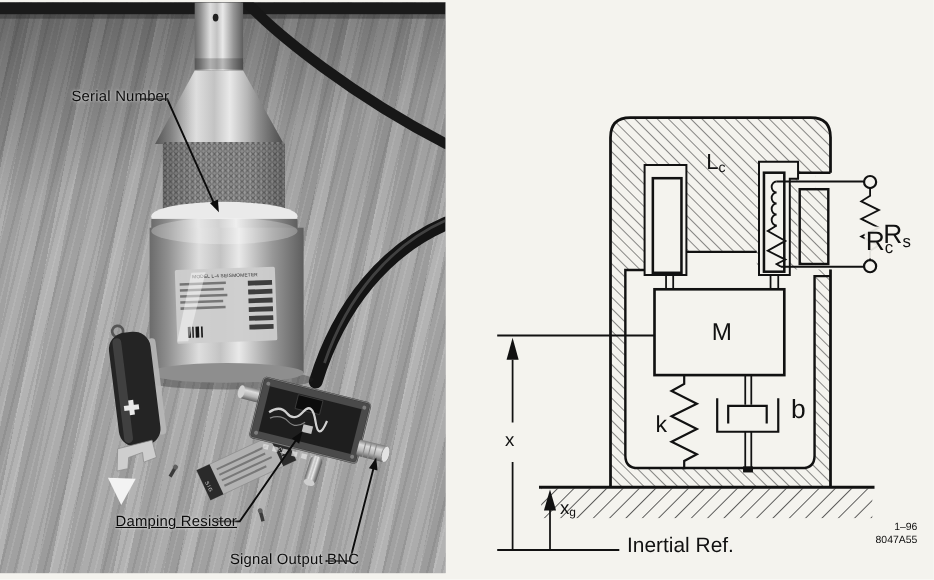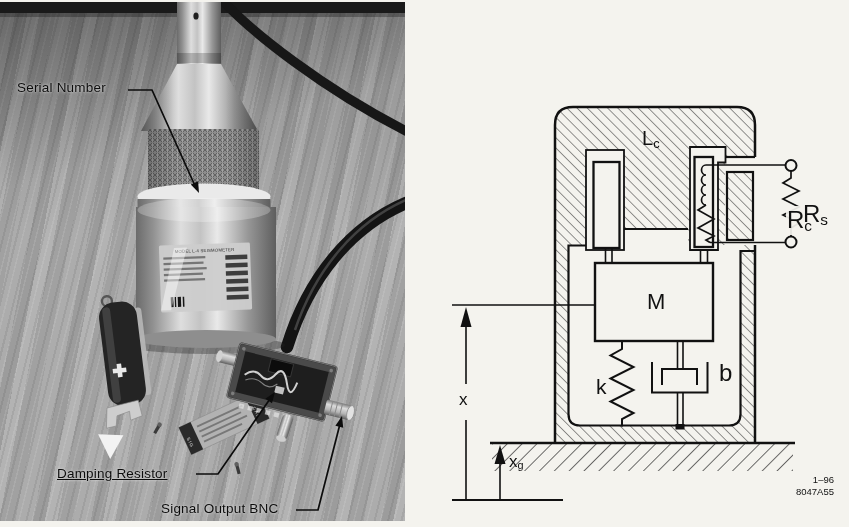--- a/index.html
+++ b/index.html
@@ -7,21 +7,21 @@
          font-family:"Liberation Sans",sans-serif;}
   .photo{position:absolute;left:0;top:2px;width:405px;height:519px;overflow:hidden;
     background:
       linear-gradient(165deg, rgba(0,0,0,.30), rgba(0,0,0,0) 30%),
       linear-gradient(180deg, rgba(0,0,0,.16), rgba(0,0,0,0) 45%),
       repeating-linear-gradient(104deg, rgba(255,255,255,.10) 0 1.5px, rgba(0,0,0,0) 1.5px 7px, rgba(0,0,0,.07) 7px 9px, rgba(0,0,0,0) 9px 13px),
       repeating-linear-gradient(101deg, #acacac 0 17px, #9c9c9c 17px 29px, #b3b3b3 29px 41px, #a1a1a1 41px 57px),
       #a7a7a7;}
   .photo svg{position:absolute;left:0;top:0;}
   .plabel{position:absolute;color:#0c0c0c;font-size:13.5px;letter-spacing:.2px;white-space:nowrap;
-          text-shadow:0 0 2px rgba(220,220,220,.9),0 0 4px rgba(210,210,210,.7);z-index:3;}
+          text-shadow:0 0 2px rgba(220,220,220,.9),0 0 4px rgba(210,210,210,.7);z-index:3;margin-left:48px;}
   .diagram-svg{position:absolute;left:420px;top:0;z-index:1;}
   .dlabel{position:absolute;color:#111;white-space:nowrap;z-index:2;}
   .dlabel sub{font-size:64%;vertical-align:-18%;}
   .rc-halo{background:rgba(244,243,238,.92);padding:0 1px;}
   .figid{position:absolute;left:760px;top:474px;width:74px;text-align:right;
          font-size:9.5px;line-height:11.5px;color:#111;z-index:2;}
 </style>
 </head>
 <body>
 
@@ -261,26 +261,27 @@
       <polygon points="466,307 460.5,327 471.5,327" stroke="none"></polygon>
     </g>
 
     <g stroke="#111" fill="#111">
       <path d="M452,500 H563" stroke-width="2" fill="none"></path>
       <path d="M500,462 V500" stroke-width="1.6" fill="none"></path>
       <polygon points="500,445 494.5,464 505.5,464" stroke="none"></polygon>
     </g>
   </svg>
 
-  <div class="dlabel" style="left:642px;top:127px;font-size:20px;text-align:right;"><span>L</span><sub>c</sub></div>
+  <div class="dlabel" style="left:642px;top:137px;font-size:20px;text-align:right;"><span>L</span><sub>c</sub></div>
   <div class="dlabel rc-halo" style="left:774px;top:206px;font-size:24px;margin-left:12px;"><span>R</span><sub>c</sub></div>
   <div class="dlabel" style="left:803px;top:200px;font-size:24px;"><span>R</span><sub>s</sub></div>
   <div class="dlabel" style="left:647px;top:289px;font-size:22px;">M</div>
   <div class="dlabel" style="left:596px;top:375px;font-size:21px;">k</div>
   <div class="dlabel" style="left:719px;top:359px;font-size:24px;">b</div>
   <div class="dlabel" style="left:459px;top:390px;font-size:17px;">x</div>
   <div class="dlabel" style="left:509px;top:452px;font-size:17px;"><span>x</span><sub>g</sub></div>
+  <div class="dlabel" style="left:570px;top:486px;font-size:19px;">Inertial Ref.</div>
   <div class="figid">
     <div>1–96</div>
     <div>8047A55</div>
   </div>
 
 </div>
 
 </body></html>

